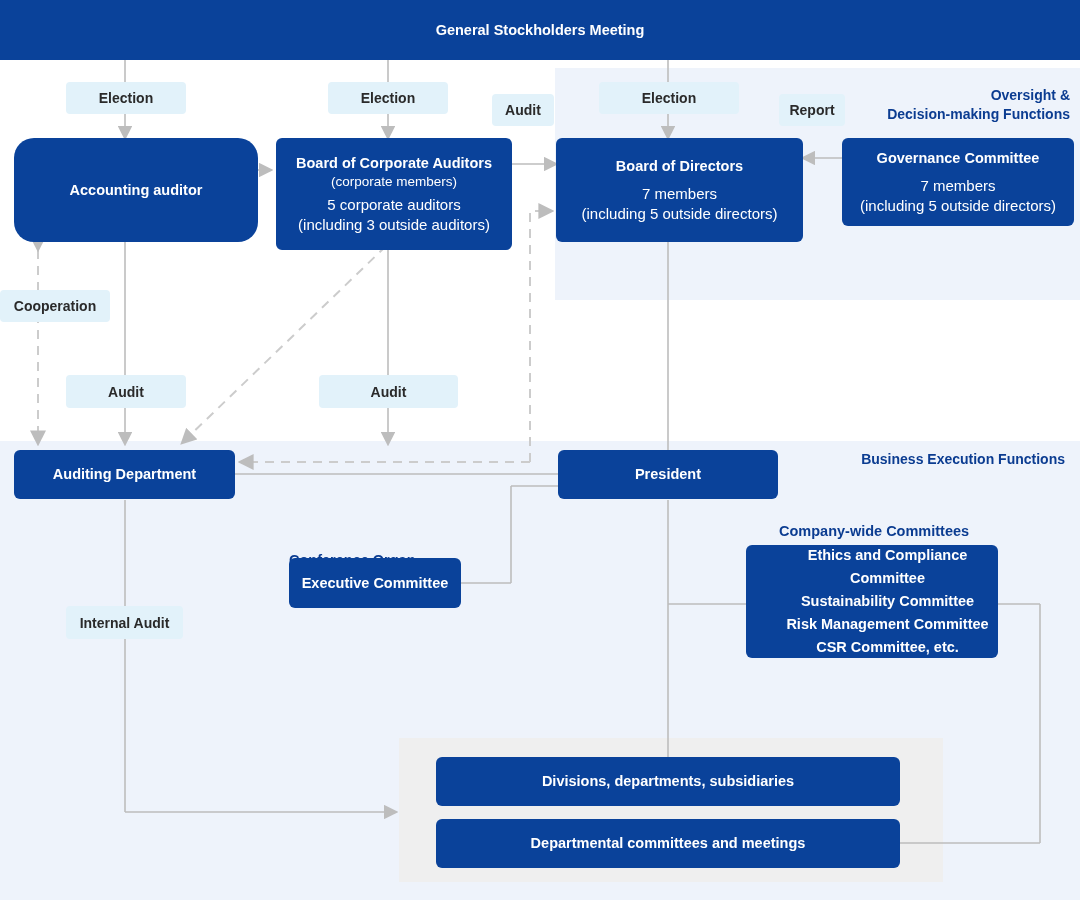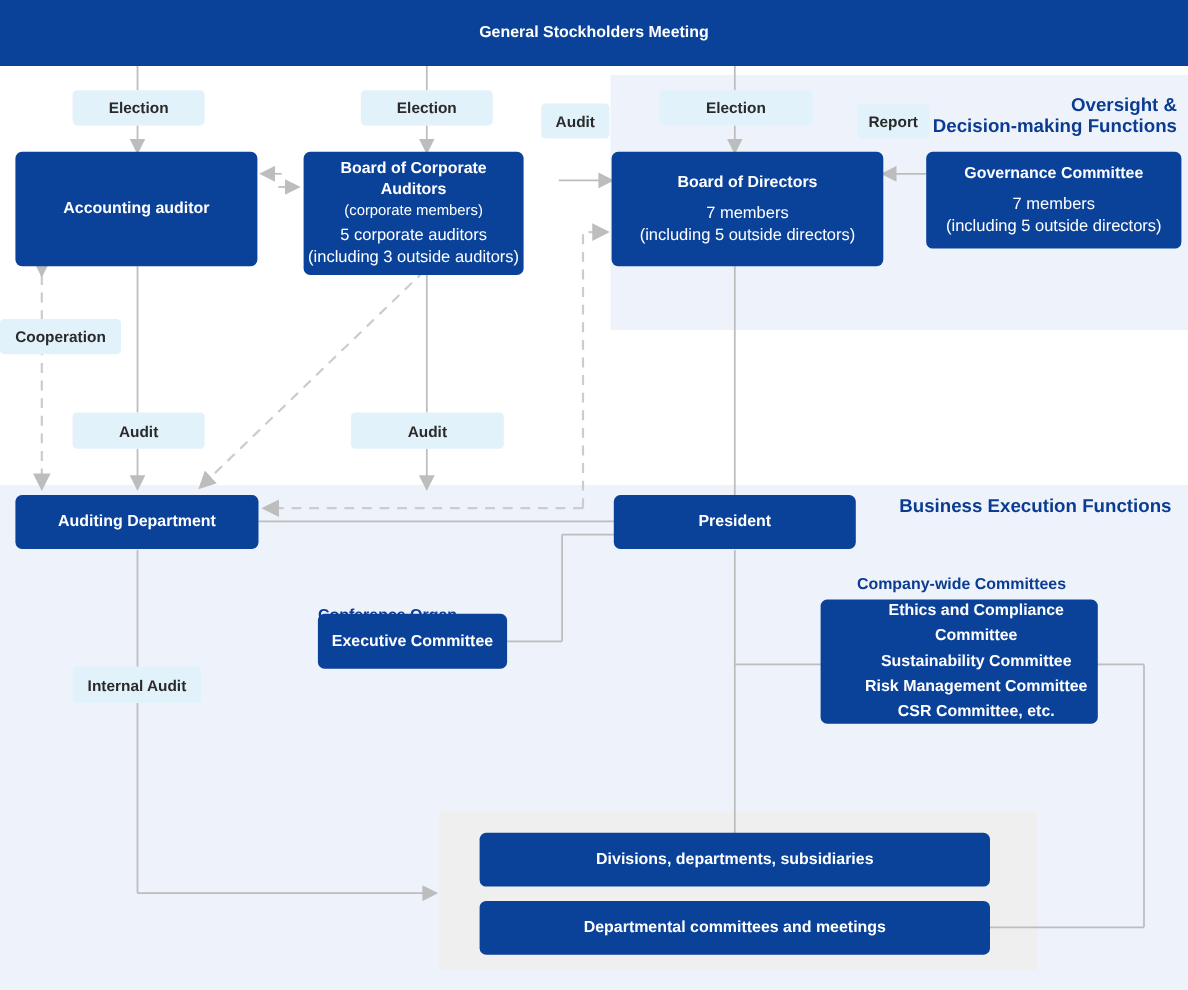--- a/index.html
+++ b/index.html
@@ -1,21 +1,21 @@
 <!DOCTYPE html>
 <html><head>
 <meta charset="utf-8">
 <style>
   html,body{margin:0;padding:0;background:#ffffff;}
   body{font-family:"Liberation Sans","DejaVu Sans",sans-serif;}
   #stage{position:relative;width:1080px;height:900px;background:#ffffff;overflow:hidden;}
   svg.wires{position:absolute;left:0;top:0;width:1080px;height:900px;pointer-events:none;}
 
   .region{position:absolute;background:#eef3fb;}
-  .region-title{position:absolute;color:#0b3c91;font-weight:bold;font-size:17px;line-height:19px;text-align:right;white-space:pre-line;}
+  .region-title{position:absolute;color:#0b3c91;font-weight:bold;font-size:14px;line-height:19px;text-align:right;white-space:pre-line;}
 
   .node{position:absolute;background:#0a429a;color:#ffffff;border-radius:6px;
         display:flex;flex-direction:column;align-items:center;justify-content:center;
         text-align:center;box-sizing:border-box;}
   .node .t1{font-weight:bold;font-size:14.5px;line-height:19px;}
   .node .t2{font-weight:normal;font-size:13.5px;line-height:18px;}
   .node .t3{font-weight:normal;font-size:15px;line-height:20px;}
   .node .ml{font-weight:bold;font-size:14.5px;line-height:23px;}
 
   .tag{position:absolute;background:#e2f2fa;color:#2a2a2a;border-radius:4px;
@@ -101,25 +101,25 @@
   <div class="node" style="left:0px;top:0px;width:1080px;height:60px;border-radius:0;">
     <div class="t1">General Stockholders Meeting</div>
   </div>
 
   <div class="tag" style="left:66px;top:82px;width:120px;height:32px;">Election</div>
   <div class="tag" style="left:328px;top:82px;width:120px;height:32px;">Election</div>
   <div class="tag" style="left:492px;top:94px;width:62px;height:32px;">Audit</div>
   <div class="tag" style="left:599px;top:82px;width:140px;height:32px;">Election</div>
   <div class="tag" style="left:779px;top:94px;width:66px;height:32px;">Report</div>
 
-  <div class="node" style="left:14px;top:138px;width:220px;height:104px;">
+  <div class="node" style="left:14px;top:138px;width:244px;height:104px;border-radius:20px;">
     <div class="t1">Accounting auditor</div>
   </div>
 
-  <div class="node" style="left:276px;top:138px;width:200px;height:112px;padding:6px 4px;">
+  <div class="node" style="left:276px;top:138px;width:236px;height:112px;padding:6px 4px;">
     <div class="t1">Board of Corporate Auditors</div>
     <div class="t2">(corporate members)</div>
     <div class="t3" style="margin-top:4px;">5 corporate auditors</div>
     <div class="t3">(including 3 outside auditors)</div>
   </div>
 
   <div class="node" style="left:556px;top:138px;width:247px;height:104px;padding:6px 4px;">
     <div class="t1">Board of Directors</div>
     <div class="t3" style="margin-top:8px;">7 members</div>
     <div class="t3">(including 5 outside directors)</div>

